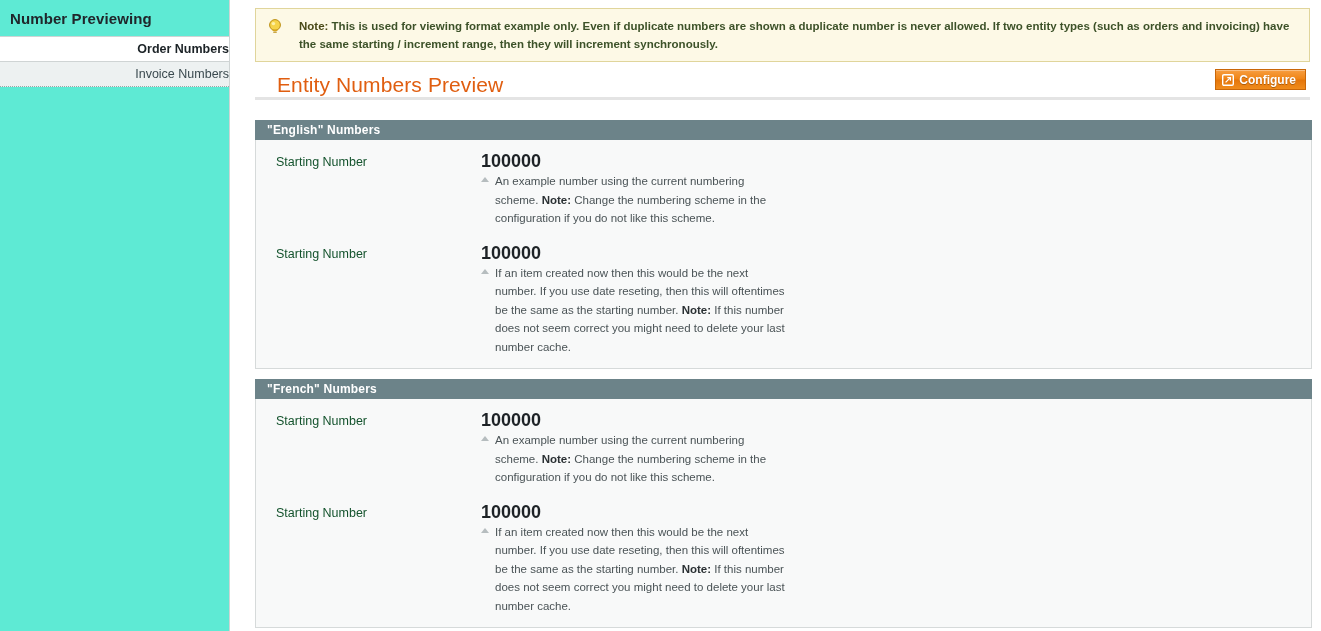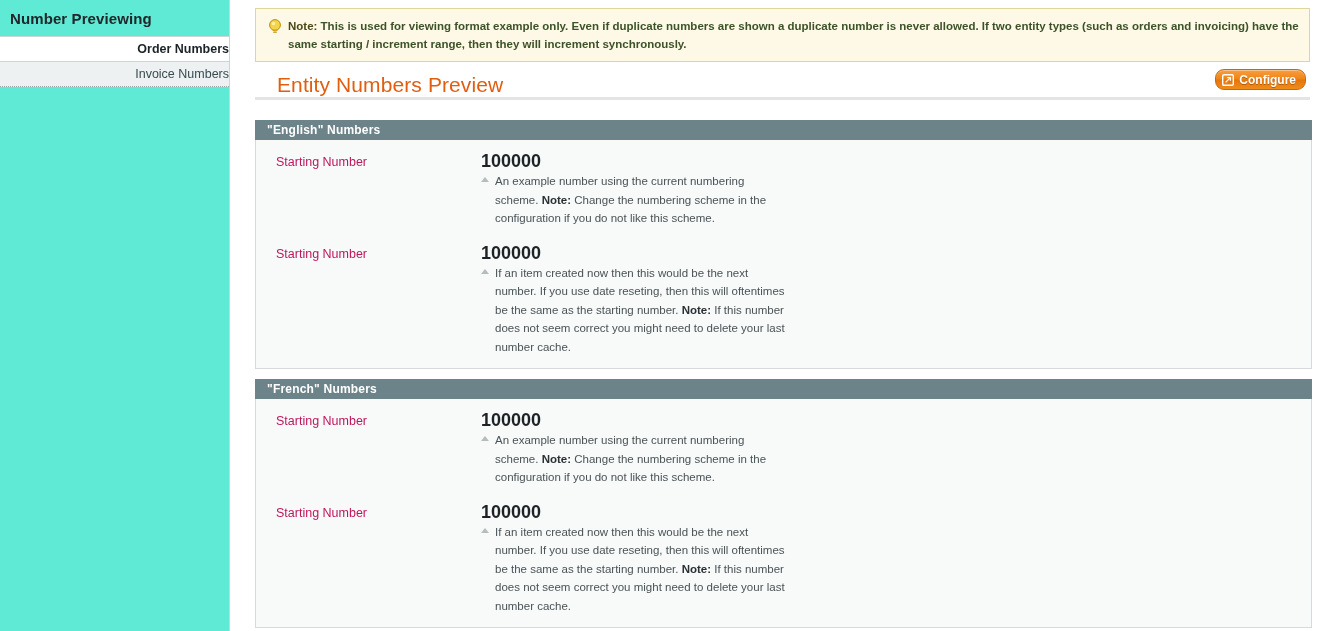--- a/index.html
+++ b/index.html
@@ -76,21 +76,21 @@
   }
 
   
   .note-box {
     position: absolute;
     left: 7px; top: 8px;
     width: 1055px;
     min-height: 48px;
     background: #fdf9e6;
     border: 1px solid #e0d59b;
-    padding: 8px 10px 8px 32px;
+    padding: 8px 10px 8px 43px;
   }
   .note-icon {
     position: absolute;
     left: 11px; top: 9px;
     width: 16px; height: 17px;
   }
   .note-text {
     font-size: 11.5px;
     line-height: 18px;
     color: #3d5229;
@@ -122,21 +122,21 @@
   .btn-configure {
     position: absolute;
     right: 4px; top: 3px;
     height: 21px;
     padding: 0 9px 0 6px;
     display: inline-flex;
     align-items: center;
     gap: 5px;
     background: linear-gradient(to bottom, #f79e41 0%, #ef8415 48%, #e4750a 52%, #f08c1c 100%);
     border: 1px solid #c96709;
-    border-radius: 9px;
+    border-radius: 0;
     color: #ffffff;
     font-size: 12px;
     font-weight: bold;
     text-shadow: 0 1px 0 rgba(120,60,0,.55);
     cursor: pointer;
     box-shadow: inset 0 1px 0 rgba(255,255,255,.35);
   }
   .btn-configure .cfg-icon { width: 12px; height: 12px; display: block; }
 
   
@@ -157,21 +157,21 @@
     border-top: none;
     padding: 14px 0 12px 0;
   }
 
   .row { display: flex; padding: 0 0 0 0; margin-bottom: 18px; }
   .row:last-child { margin-bottom: 0; }
   .row-label {
     width: 225px;
     padding-left: 20px;
     font-size: 12.5px;
-    color: #be185d;
+    color: #14532d;
     line-height: 16px;
     flex: 0 0 225px;
   }
   .row-value { flex: 1; }
   .value-number {
     font-size: 18px;
     font-weight: bold;
     color: #1d2226;
     line-height: 15px;
     margin-bottom: 3px;

